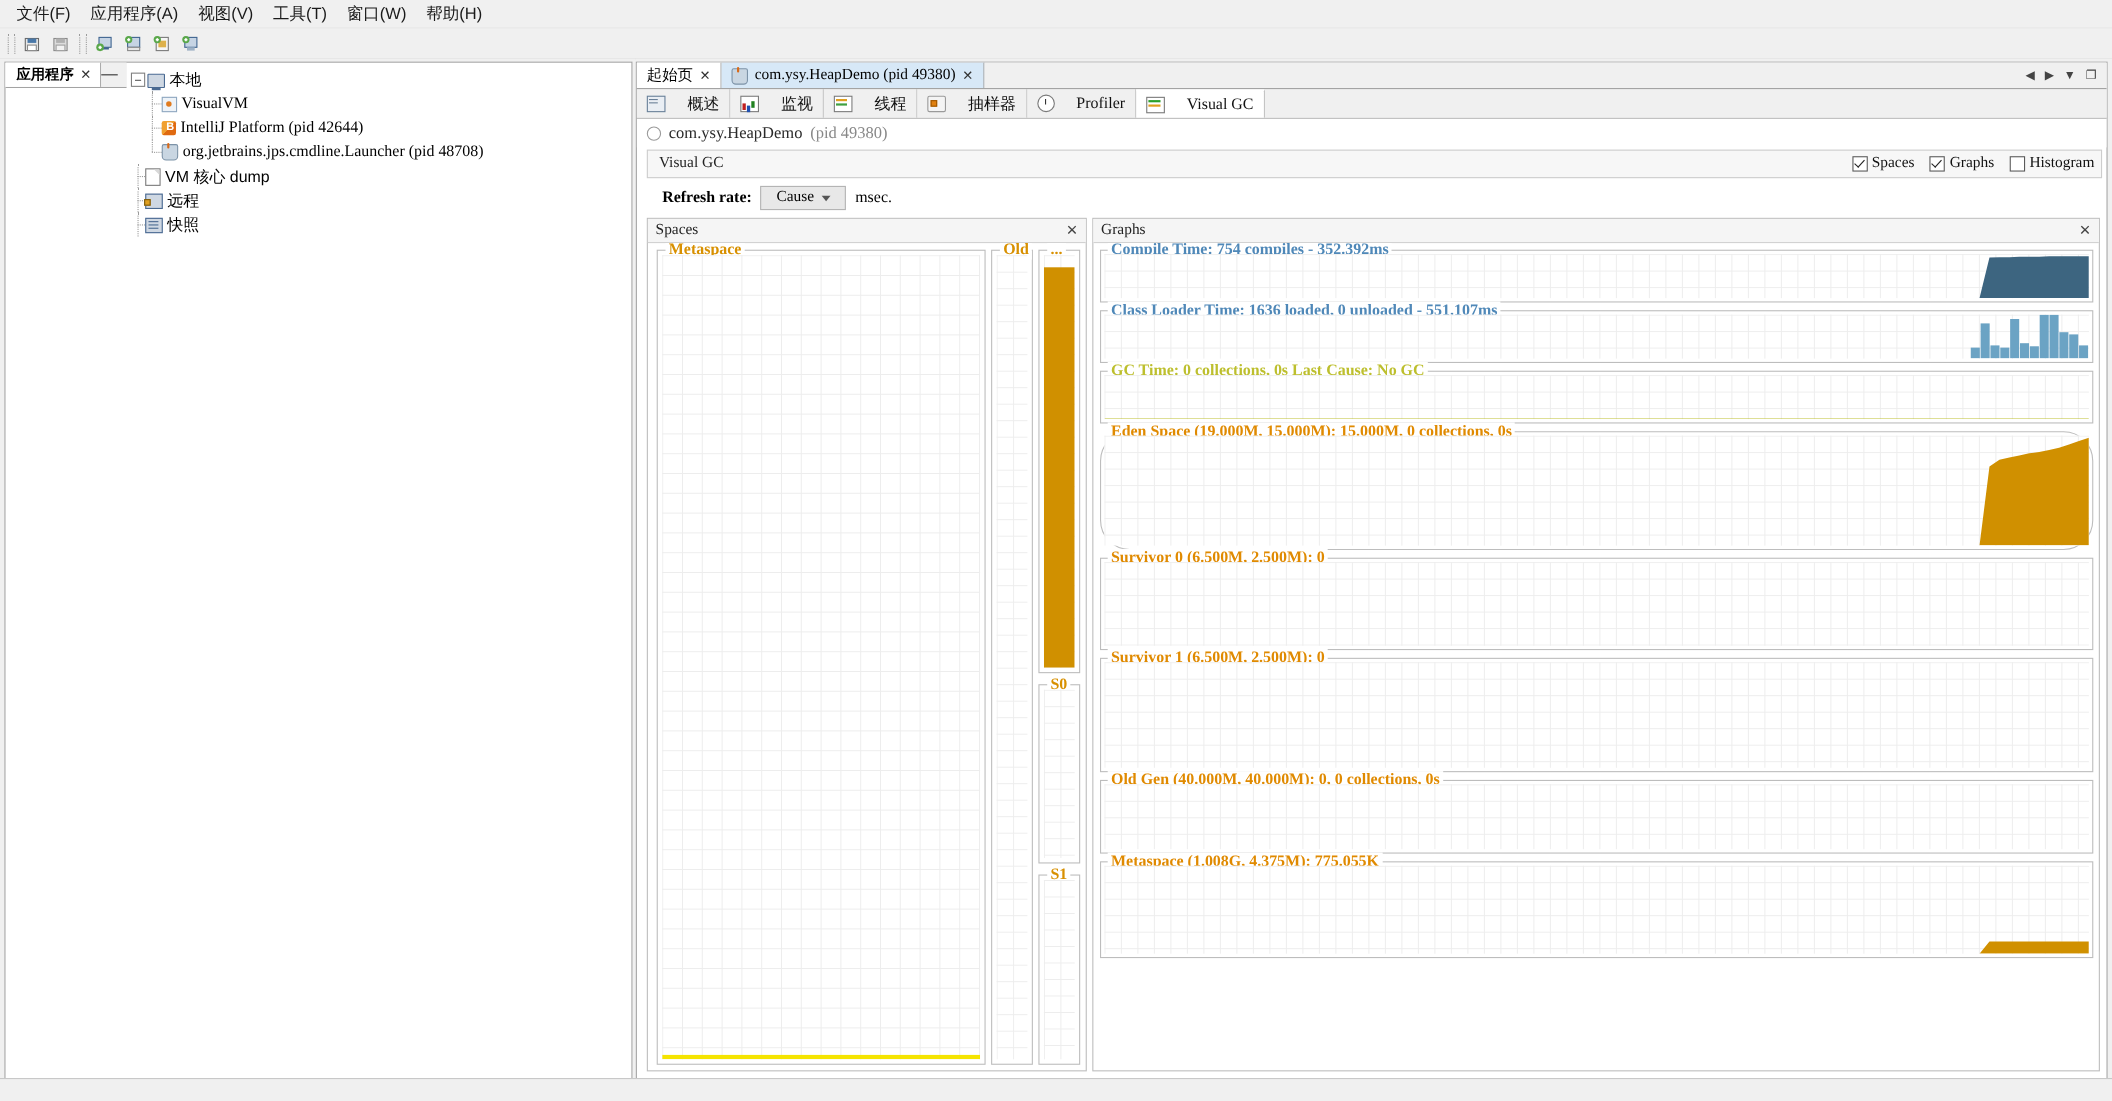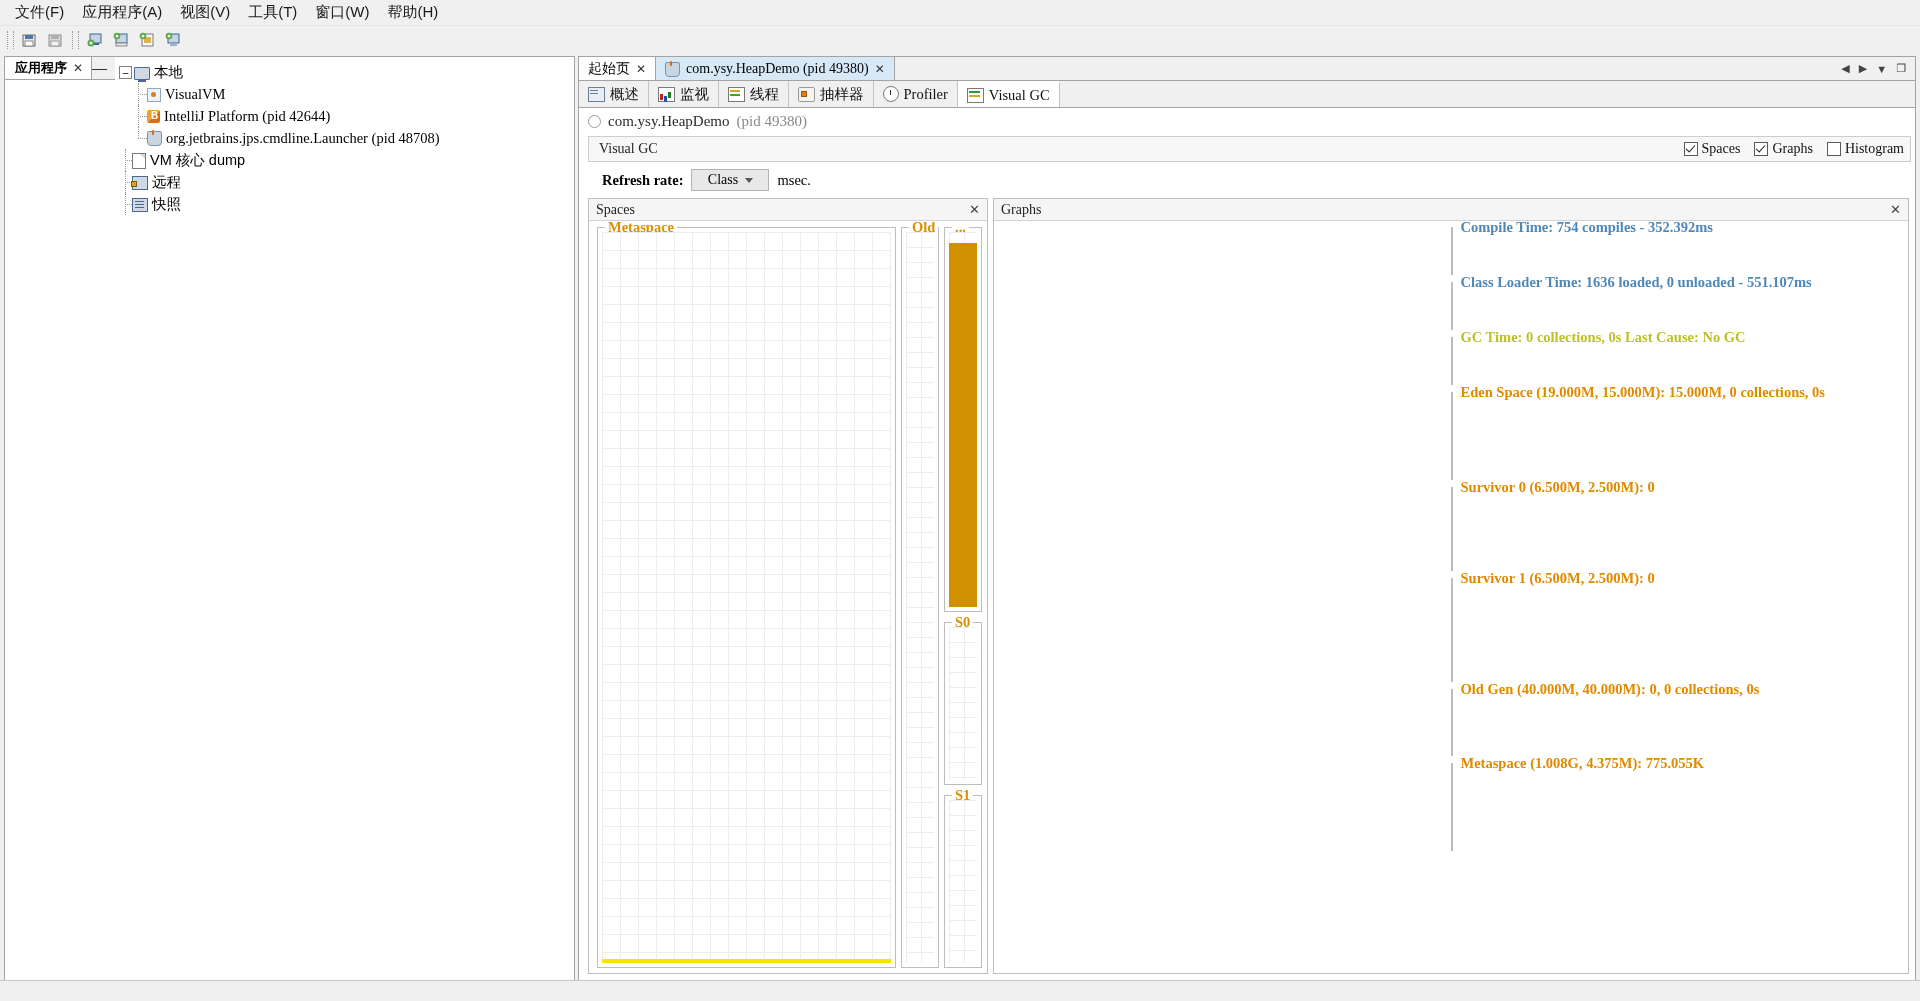--- a/index.html
+++ b/index.html
@@ -75,21 +75,21 @@
   .dtab{display:flex;align-items:center;gap:6px;padding:0 9px;background:#fff;font-size:14px;
         border-right:1px solid #a3a3a3;color:#000;cursor:pointer;}
   .dtab.sel{background:#d7e8f7;}
   .dtab .x{font-size:12px;color:#333;}
   .dtab .mono{font-family:"Liberation Serif",serif;}
   .doc-filler{flex:1;background:#f0f0f0;display:flex;align-items:center;justify-content:flex-end;gap:9px;padding-right:9px;color:#444;font-size:11px;}
   .doc-filler span{cursor:pointer;}
 
   
   .subtabs{height:26px;background:#f0f0f0;display:flex;align-items:stretch;border-bottom:1px solid #a3a3a3;}
-  .stab{display:flex;align-items:center;gap:5px;padding:0 9px;font-size:14.5px;color:#111;
+  .stab{display:flex;align-items:center;gap:20px;padding:0 9px;font-size:14.5px;color:#111;
         border-right:1px solid #c4c4c4;cursor:pointer;background:#f0f0f0;}
   .stab.sel{background:#fff;border-top:2px solid #fff;font-weight:normal;}
   .stab .mono{font-family:"Liberation Serif",serif;}
   .sicon{width:15px;height:13px;position:relative;display:inline-block;flex:none;}
   .si-overview{background:#e9eef4;border:1px solid #6a8098;}
   .si-overview::after{content:"";position:absolute;left:1px;top:2px;width:8px;height:1px;background:#6a8098;box-shadow:0 3px 0 #6a8098;}
   .si-monitor{background:#fff;border:1px solid #7a7a7a;}
   .si-monitor::after{content:"";position:absolute;left:1px;bottom:1px;width:3px;height:6px;background:#c02020;
         box-shadow:4px 2px 0 #2050b0,8px -2px 0 #208020;}
   .si-thread{background:#fff;border:1px solid #7a7a7a;}
@@ -155,32 +155,32 @@
         font-family:"Liberation Serif",serif;font-weight:bold;font-size:14.5px;white-space:nowrap;}
   .grp>.inner{position:absolute;inset:4px;overflow:hidden;}
   .col-meta{flex:1;}
   .col-old{width:38px;flex:none;}
   .col-eden-col{width:38px;flex:none;display:flex;flex-direction:column;gap:0;}
   .fillbar{position:absolute;left:0;right:0;bottom:0;background:#d09000;}
   .baseline{position:absolute;left:0;right:0;bottom:0;height:4px;background:#f5e400;}
 
   
   .graphs-inner{position:absolute;inset:0;padding:6px 5px 5px 6px;box-sizing:border-box;
-                display:flex;flex-direction:column;gap:7px;align-items:center;}
+                display:flex;flex-direction:column;gap:7px;}
   .gcard{position:relative;border:1px solid #bdbdbd;box-sizing:border-box;flex:none;}
   .gcard>.glabel{position:absolute;top:-9px;left:6px;background:#fff;padding:0 3px;
         font-family:"Liberation Serif",serif;font-weight:bold;font-size:14.5px;white-space:nowrap;}
   .gcard>.plot{position:absolute;inset:3px;overflow:hidden;}
   .gc-blue{color:#4f88b8;}
   .gc-green{color:#bdbf2e;}
   .gc-orange{color:#e08a00;}
   .h-compile{height:48px;}
   .h-class{height:48px;}
   .h-gc{height:48px;}
-  .h-eden{height:88px;}
+  .h-eden{height:108px;border-radius:27px;}
   .h-s0{height:84px;}
   .h-s1{height:104px;}
   .h-old{height:67px;}
   .h-meta{height:88px;}
 
   
   .statusbar{position:absolute;left:0;right:0;bottom:0;height:20px;background:#f0f0f0;border-top:1px solid #c8c8c8;}
 </style>
 </head>
 <body>
@@ -386,21 +386,21 @@
           </label>
           <label class="cbx">
             <span class="box"></span>
             <span>Histogram</span>
           </label>
         </div>
 
         <div class="refresh">
           <span class="lab">Refresh rate:</span>
           <span class="combo">
-            <span class="cv">Class</span>
+            <span class="cv">Cause</span>
             <span class="caret"></span>
           </span>
           <span class="unit">msec.</span>
         </div>
 
         <div class="panels">
 
           <div class="panel spaces">
             <div class="ptitle">
               <span class="t">Spaces</span>

